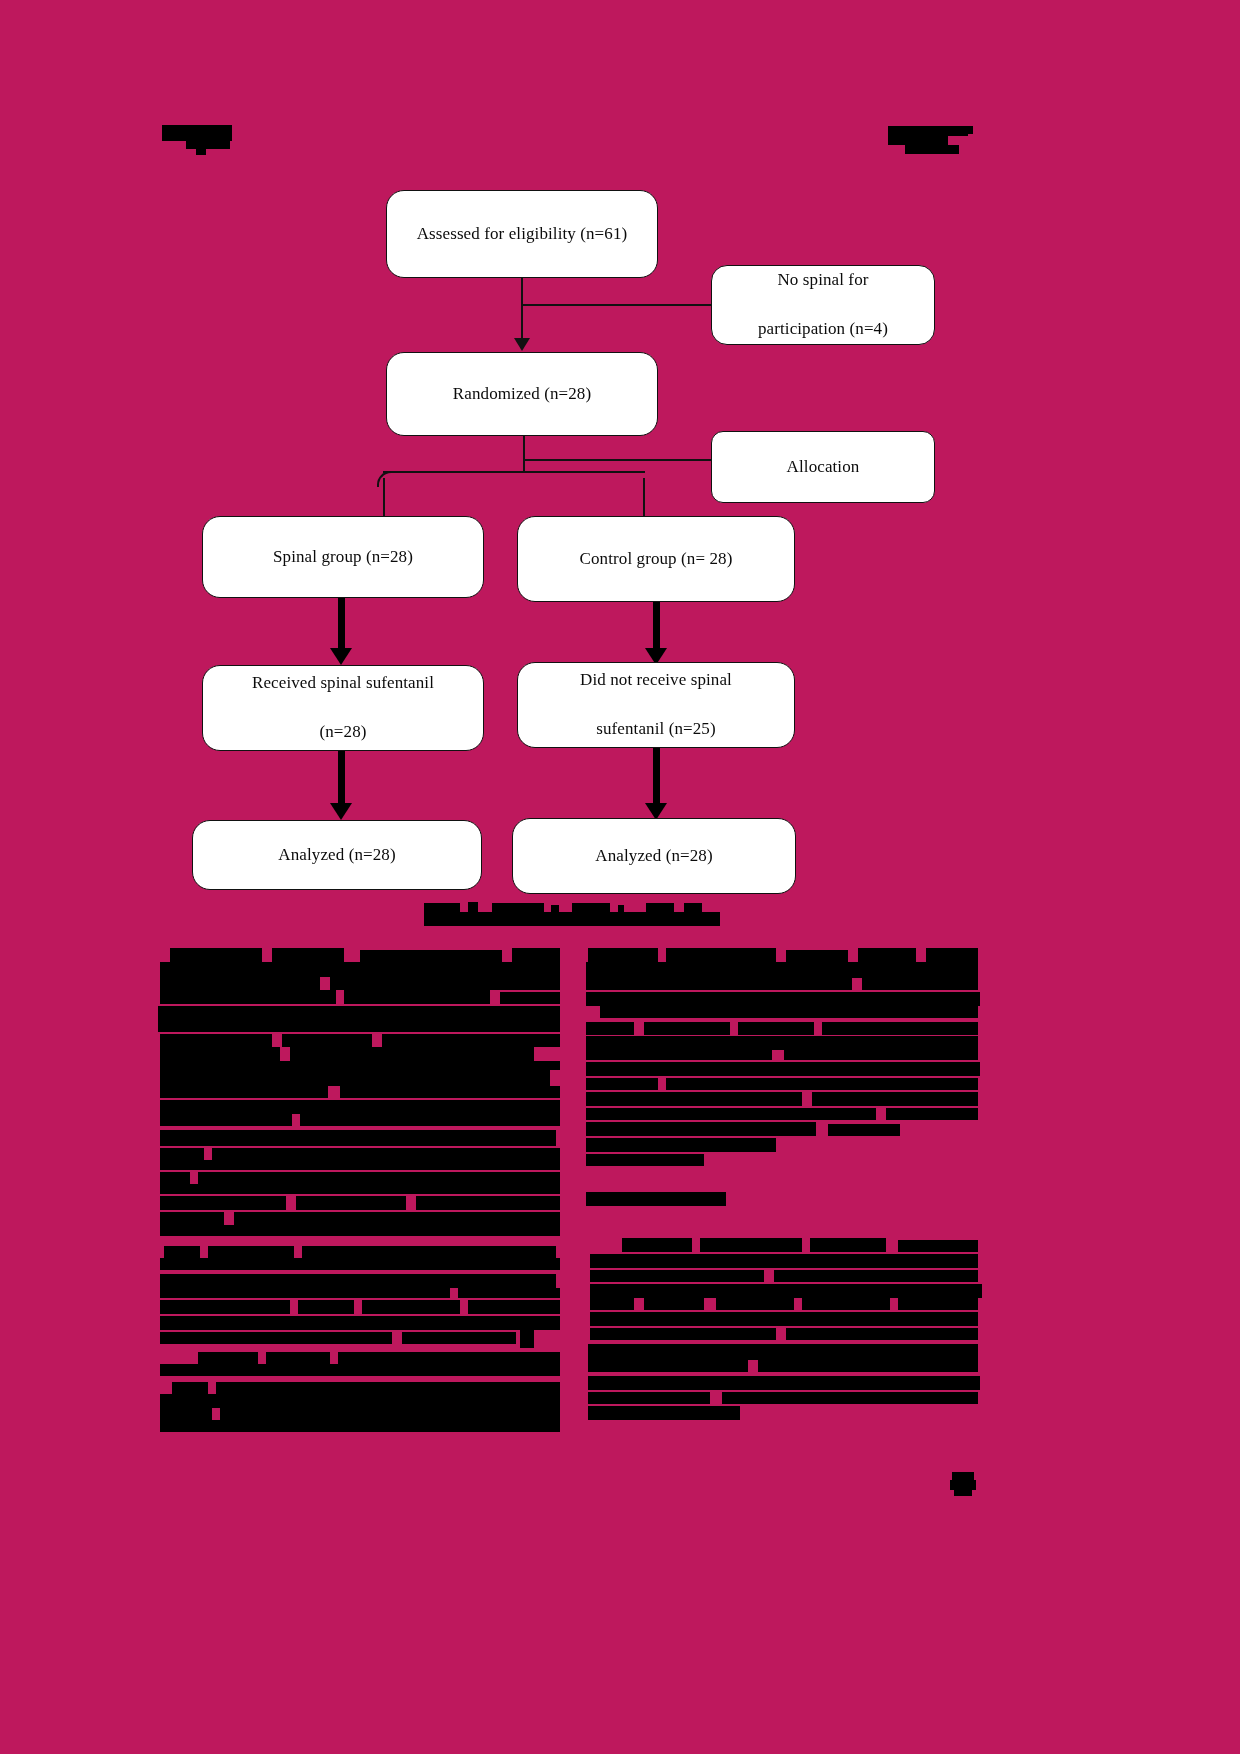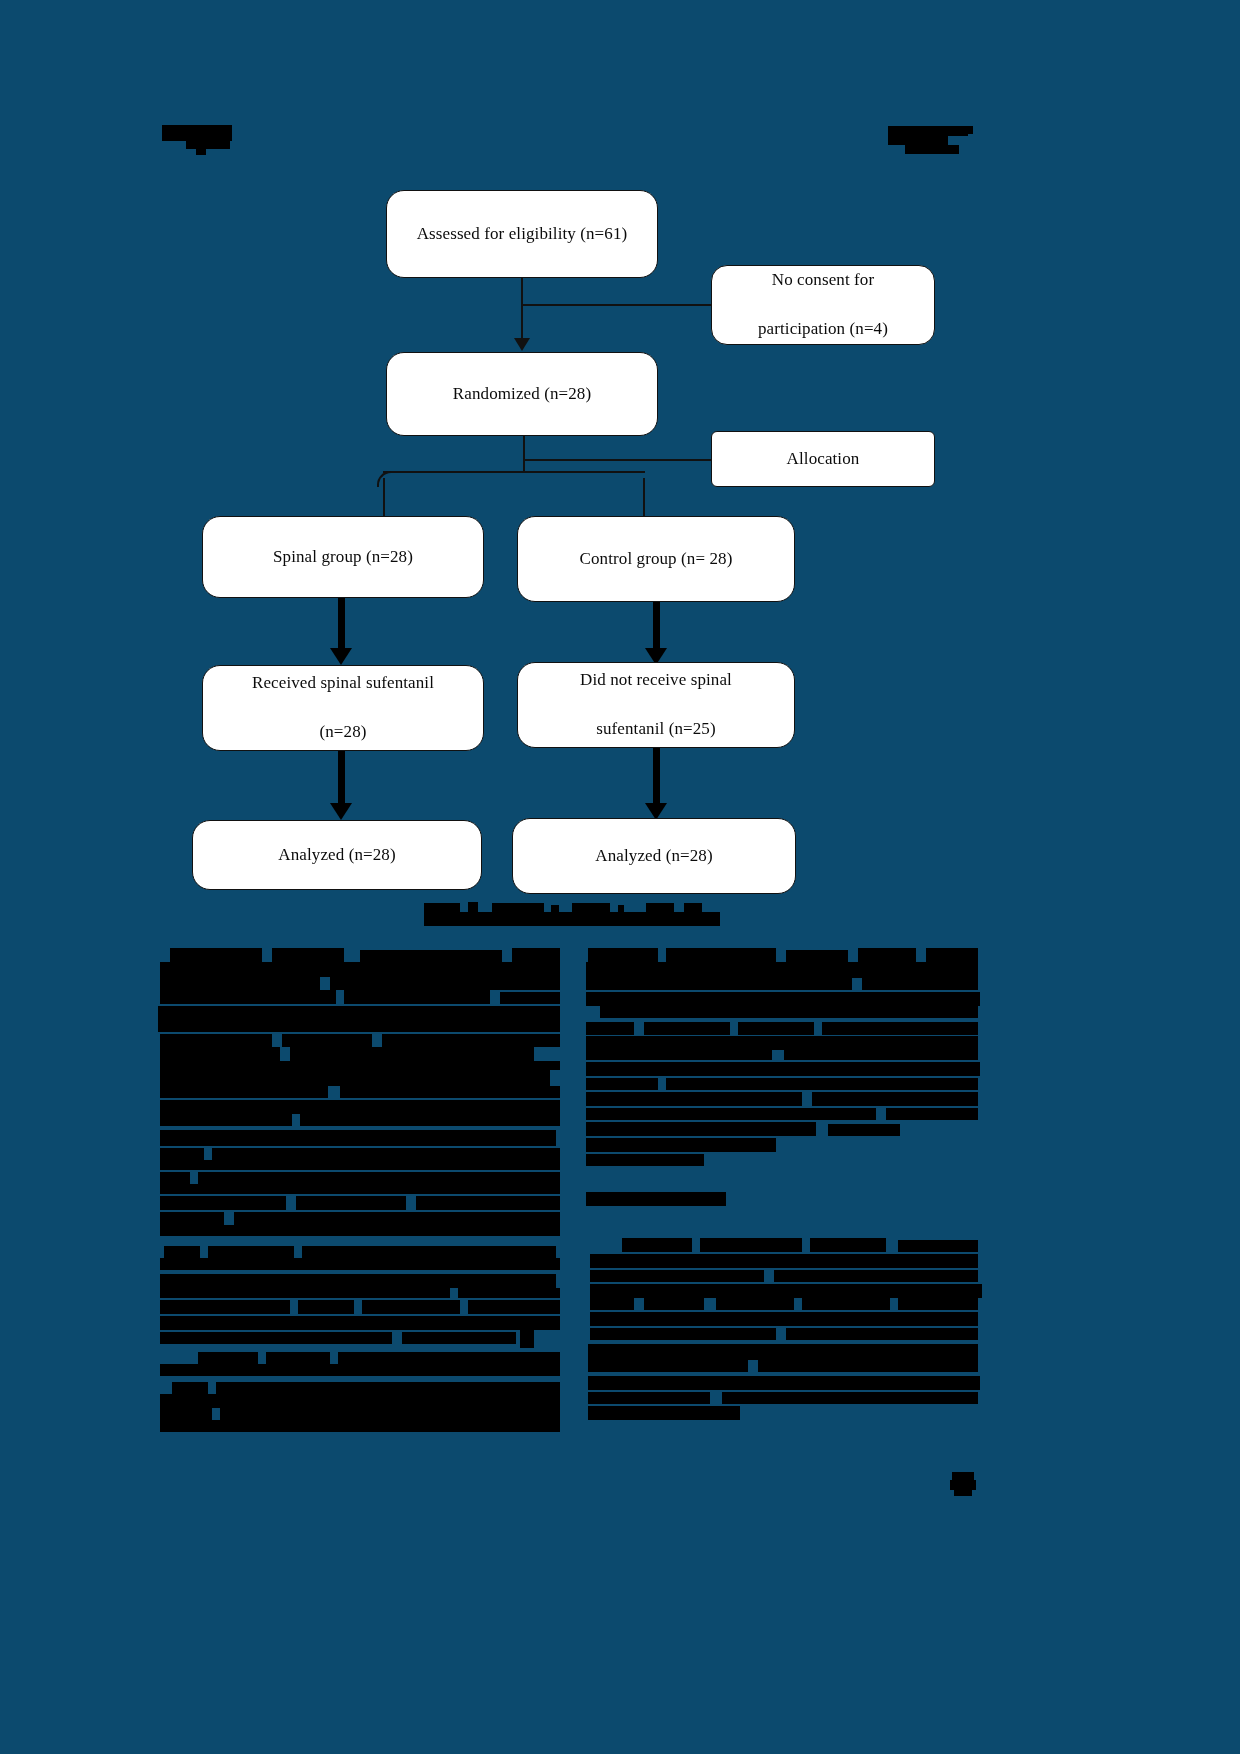--- a/index.html
+++ b/index.html
@@ -12,21 +12,21 @@
     height: 1754px;
     position: relative;
     font-family: "Liberation Serif", "DejaVu Serif", serif;
     color: #000;
     overflow: hidden;
   }
 
   .page {
     position: absolute;
     inset: 0;
-    background: #0c4a6e;
+    background: #be185d;
     font-family: Liberation Serif, serif;
   }
 
   
   .redact {
     position: absolute;
     background: #000000;
   }
 
   
@@ -113,34 +113,34 @@
 
     <div class="conn" style="left:521px; top:278px; width:2.2px; height:28px;"></div>
 
     <div class="conn" style="left:521px; top:304px; width:190px; height:2.2px;"></div>
 
     <div class="conn" style="left:521px; top:304px; width:2.2px; height:38px;"></div>
     <div class="arrowhead" style="left:514px; top:338px;"></div>
 
     <div class="node" style="left:711px; top:265px; width:224px; height:80px; border-radius:16px;">
       <span>
-        <span>No consent for</span><br>
+        <span>No spinal for</span><br>
         <span>participation (n=4)</span>
       </span>
     </div>
 
     <div class="node" style="left:386px; top:352px; width:272px; height:84px;">
       <span>Randomized (n=28)</span>
     </div>
 
     <div class="conn" style="left:523px; top:436px; width:2.2px; height:36px;"></div>
 
     <div class="conn" style="left:523px; top:459px; width:188px; height:2.2px;"></div>
 
-    <div class="node" style="left:711px; top:431px; width:224px; height:56px; border-radius:6px;">
+    <div class="node" style="left:711px; top:431px; width:224px; height:72px; border-radius:12px;">
       <span>Allocation</span>
     </div>
 
     <div class="conn" style="left:383px; top:471px; width:262px; height:2.2px;"></div>
 
     <div class="corner" style="left:377px; top:471px; width:14px; height:16px; border-left-width:2.2px; border-bottom-width:0; border-top-width:2.2px; border-top-left-radius:14px;"></div>
     <div class="conn" style="left:383px; top:478px; width:2.2px; height:38px;"></div>
 
     <div class="conn" style="left:643px; top:478px; width:2.2px; height:38px;"></div>
 

